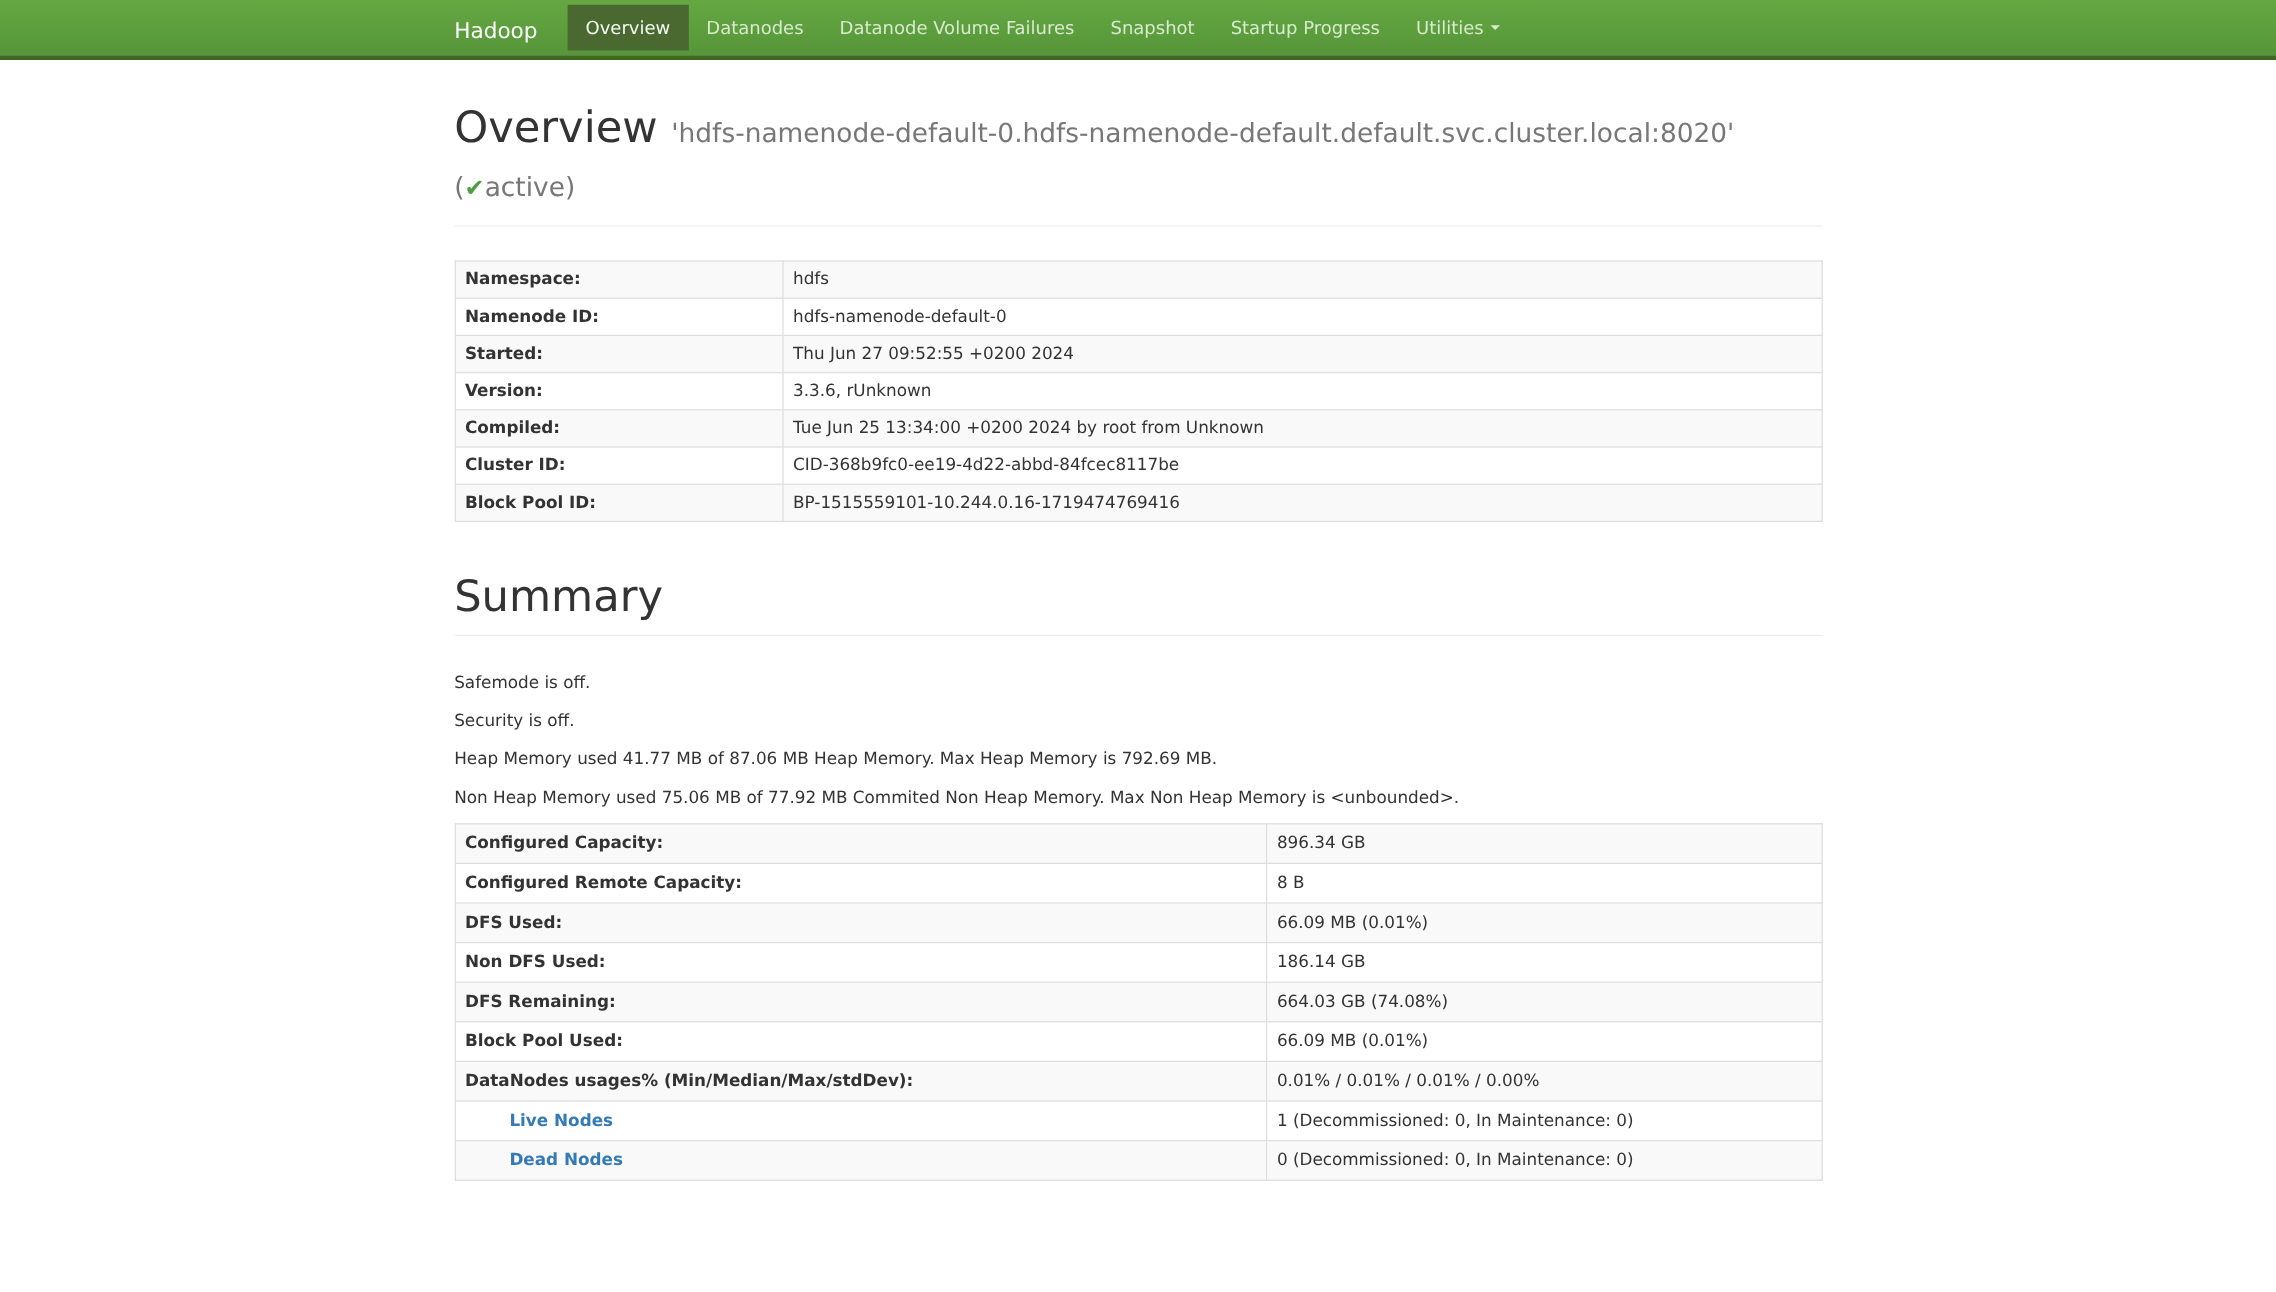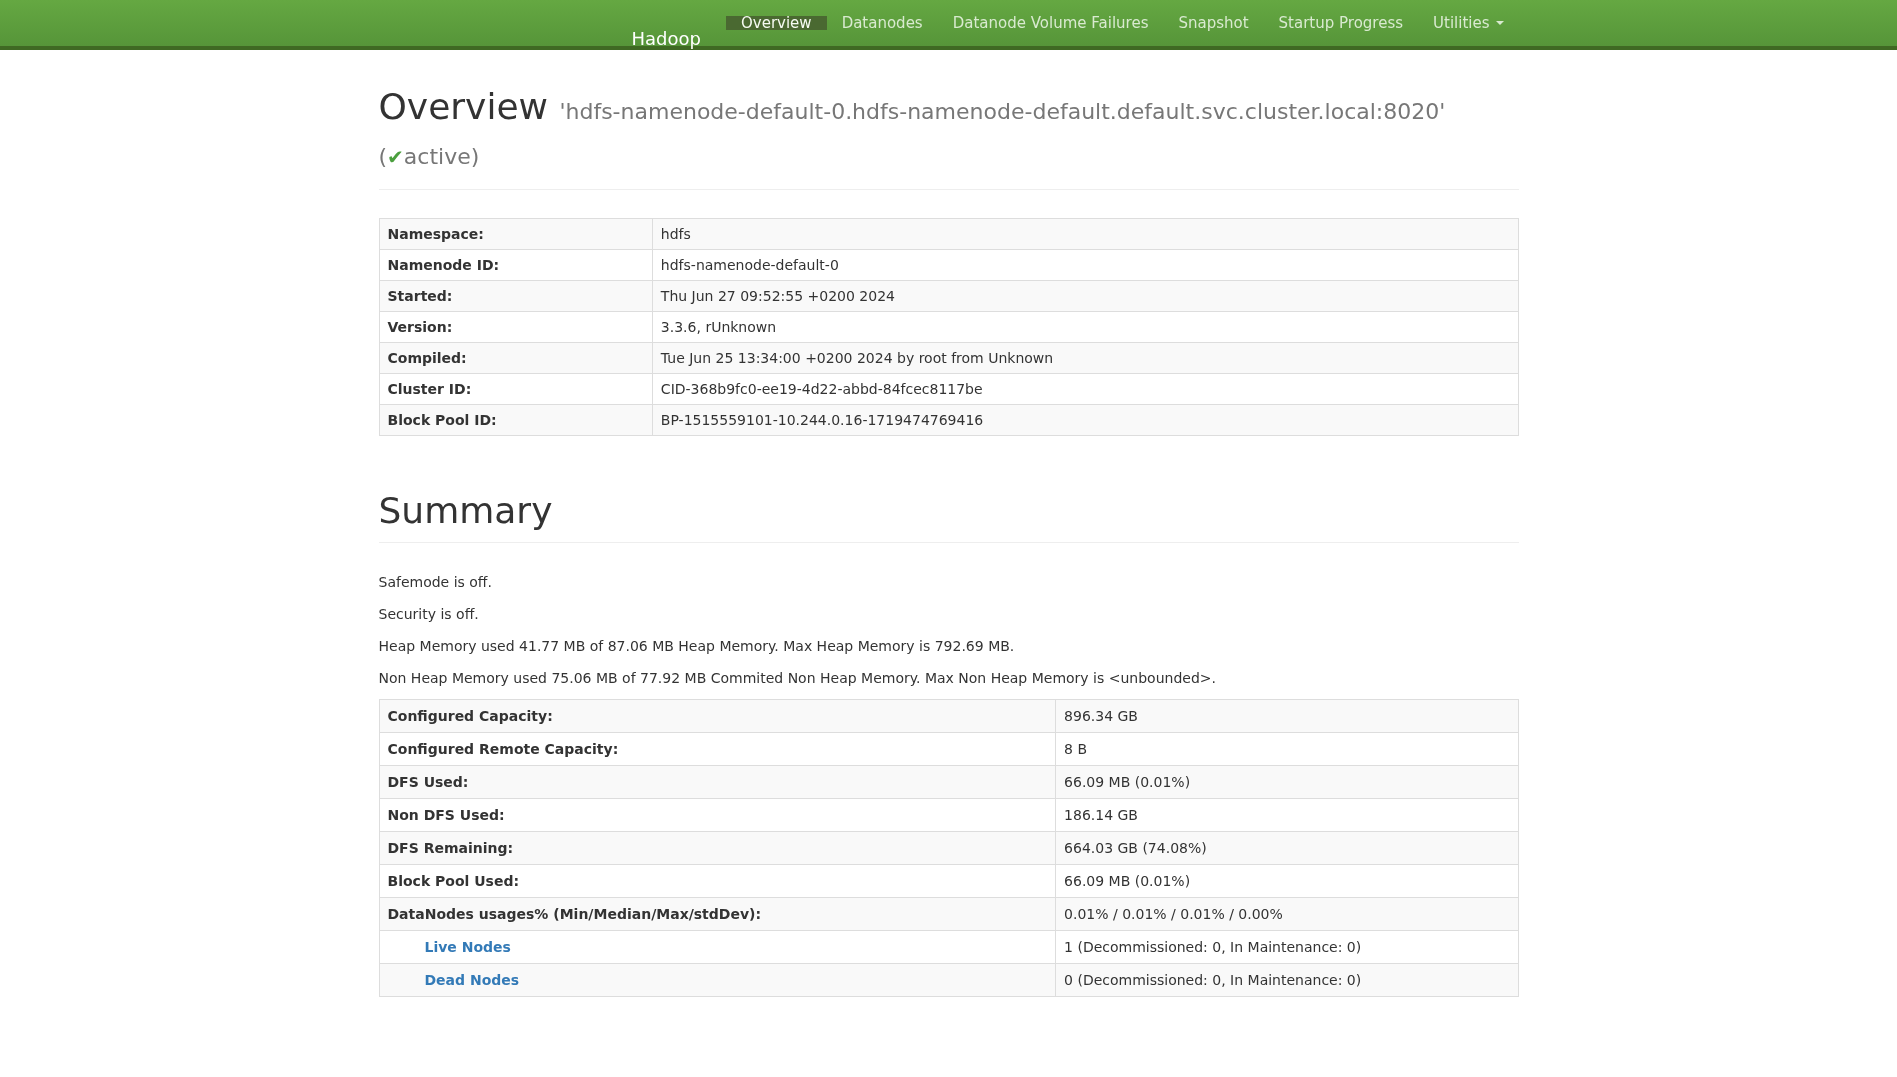--- a/index.html
+++ b/index.html
@@ -9,22 +9,22 @@
     font-family: "DejaVu Sans", "Liberation Sans", sans-serif;
     font-size: 14px; color: #333333;
   }
   
   .navbar {
     height: 50px; width: 100%;
     background-image: linear-gradient(to bottom, #65a842 0%, #569539 100%);
     border-bottom: 4px solid #3f6923;
   }
   .nav-container {
-    width: 1170px; margin: 0 auto; padding: 16px 15px;
-    display: flex; align-items: stretch; height: 46px; justify-content: flex-end;
+    width: 1170px; margin: 0 auto; padding: 4px 15px;
+    display: flex; align-items: stretch; height: 46px;
   }
   .navbar-brand {
     color: #ffffff; font-size: 18px; line-height: 46px;
     padding: 0 15px 0 0; margin-right: 10px; cursor: pointer;
   }
   .navbar-nav { display: flex; list-style: none; }
   .navbar-nav li {
     display: flex; align-items: center;
     padding: 0 15px; color: #d9ead0; font-size: 15px; cursor: pointer;
     white-space: nowrap;
@@ -35,21 +35,21 @@
     width: 0; height: 0;
     border-left: 4px solid transparent; border-right: 4px solid transparent;
     border-top: 4px solid currentColor;
   }
   
   .container { width: 1170px; margin: 0 auto; padding: 0 15px; }
   .page-header {
     padding-bottom: 9px; border-bottom: 1px solid #eeeeee;
     margin: 34px 0 28px 0;
   }
-  .page-header.second { margin-top: 52px; }
+  .page-header.second { margin-top: 40px; }
   h1 { font-size: 36px; font-weight: 400; color: #333333; line-height: 45px; }
   h1 small { font-size: 22px; color: #777777; font-weight: 400; white-space: nowrap; }
   .state-line { display: block; }
   .check-icon { color: #4b9f3e; font-size: 20px; }
   
   table {
     width: 100%; border-collapse: collapse; margin-bottom: 8px;
     border: 1px solid #0ea5e9;
   }
   th, td {

